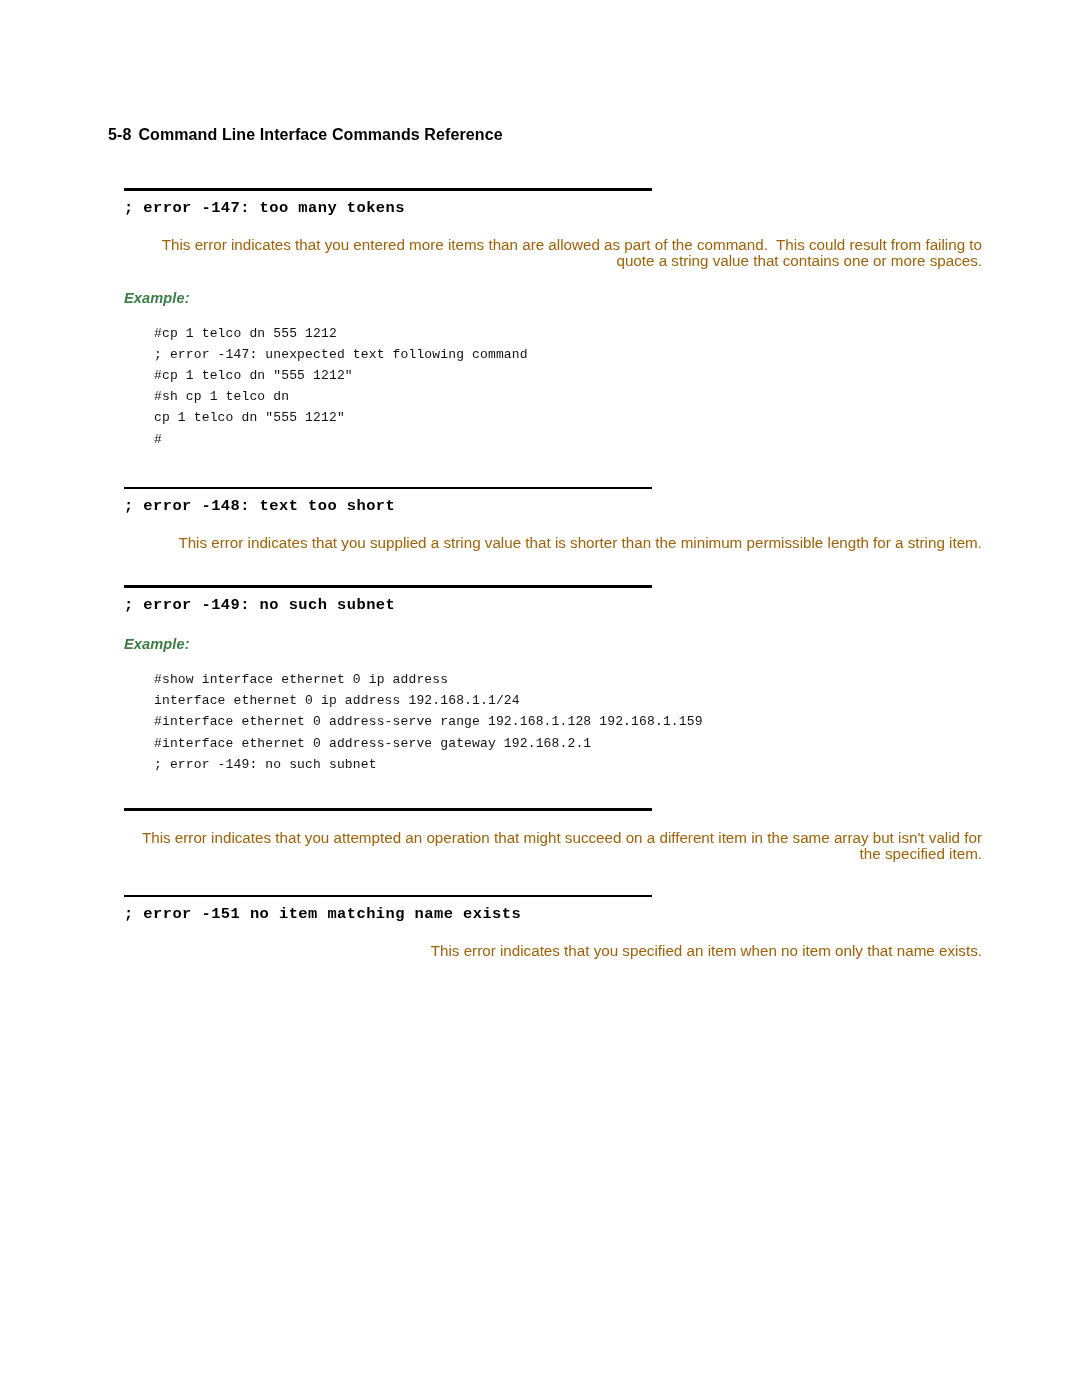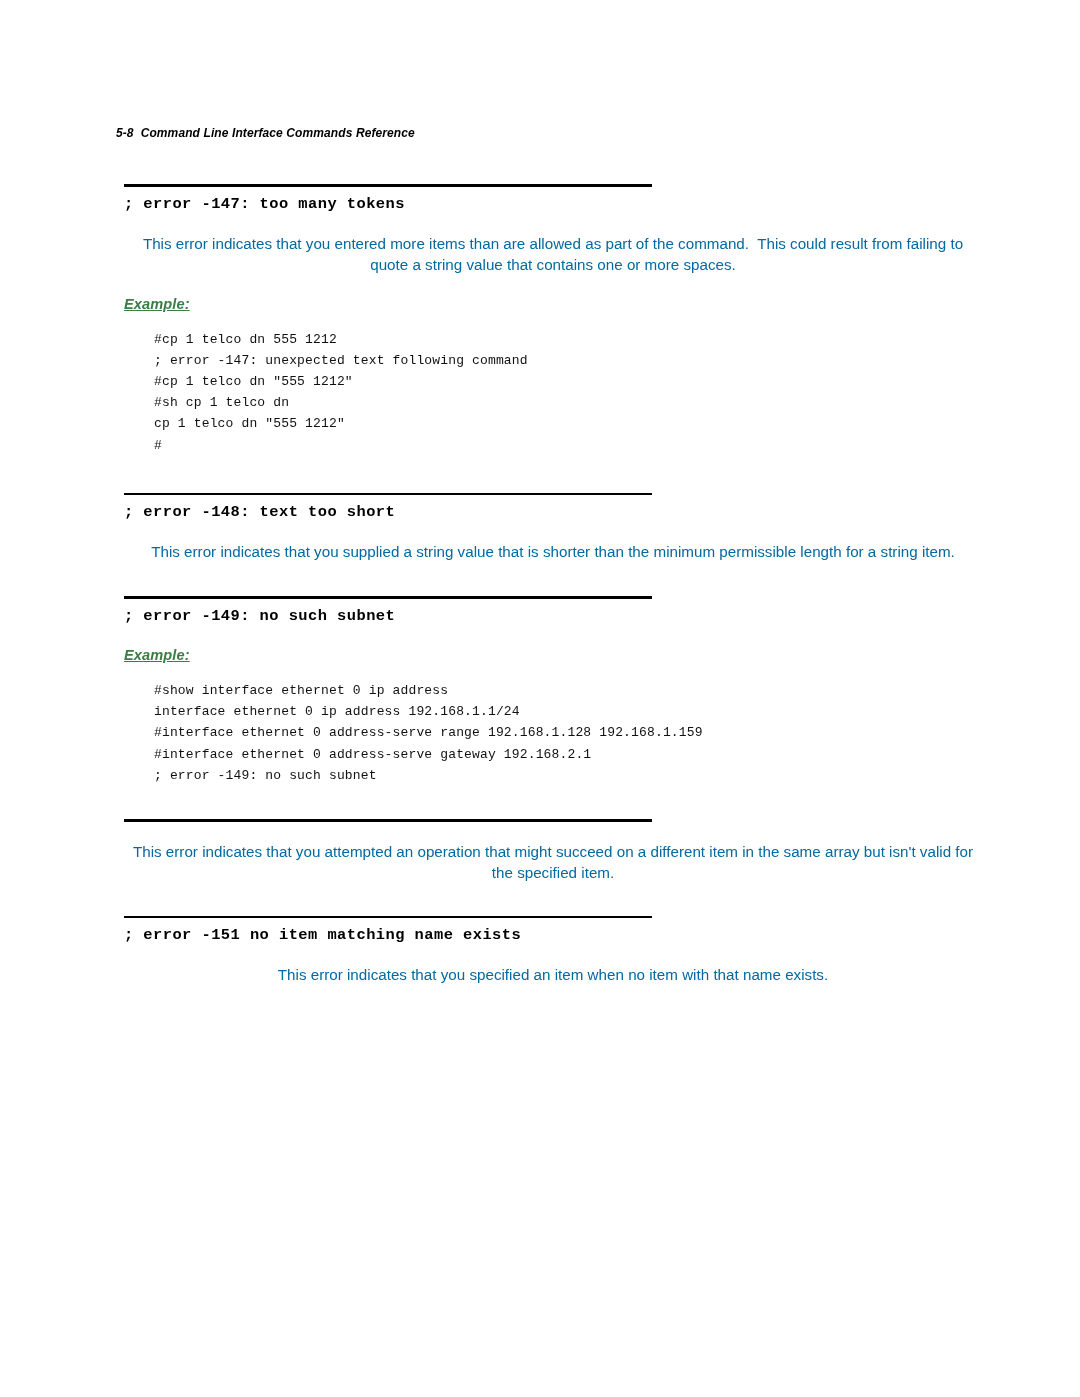--- a/index.html
+++ b/index.html
@@ -30,25 +30,24 @@
     position: absolute;
     left: 108px;
     top: 126px;
     width: 858px;
   }
 
   
   .page-header {
     font-family: "Liberation Sans", sans-serif;
     font-weight: bold;
-    font-style: italic;
-    font-size: 12px;
+    font-size: 16px;
     letter-spacing: 0.1px;
     color: #000;
-    margin: 0 0 44px 8px;
+    margin: 0 0 44px 0;
     white-space: nowrap;
   }
   .page-header .folio {
     margin-right: 7px;
   }
 
   
   .section {
     margin: 16px;
   }
@@ -65,37 +64,36 @@
     letter-spacing: 0.45px;
     color: #000;
     margin: 0;
     white-space: nowrap;
     line-height: 20px;
   }
 
   .body-text {
     font-family: "Liberation Sans", sans-serif;
     font-size: 15.2px;
-    line-height: 21px;
-    color: #0369a1;
+    line-height: 16px;
+    color: #a16207;
     margin: 19px 0 0 0;
     width: 858px;
-    text-align: center;
+    text-align: right;
     white-space: pre-wrap;
   }
 
   .example-label {
     font-family: "Liberation Sans", sans-serif;
     font-weight: bold;
     font-style: italic;
     font-size: 14.6px;
     color: #3a7d45;
     margin: 21px 0 0 0;
     letter-spacing: 0.1px;
-    text-decoration: underline;
   }
 
   .code-block {
     font-family: "Liberation Mono", monospace;
     font-size: 13px;
     line-height: 21.2px;
     color: #111111;
     margin: 17px 0 0 0;
     padding-left: 30px;
     white-space: pre;
@@ -150,18 +148,18 @@
     </div>
 
     <div class="section sec-gap-3">
       <div class="rule"></div>
       <div class="body-text">This error indicates that you attempted an operation that might succeed on a different item in the same array but isn't valid for the specified item.</div>
     </div>
 
     <div class="section sec-gap-4">
       <div class="rule"></div>
       <div class="err-heading">; error -151 no item matching name exists</div>
-      <div class="body-text">This error indicates that you specified an item when no item with that name exists.</div>
+      <div class="body-text">This error indicates that you specified an item when no item only that name exists.</div>
     </div>
 
 
   </div>
 </div>
 
 </body></html>

